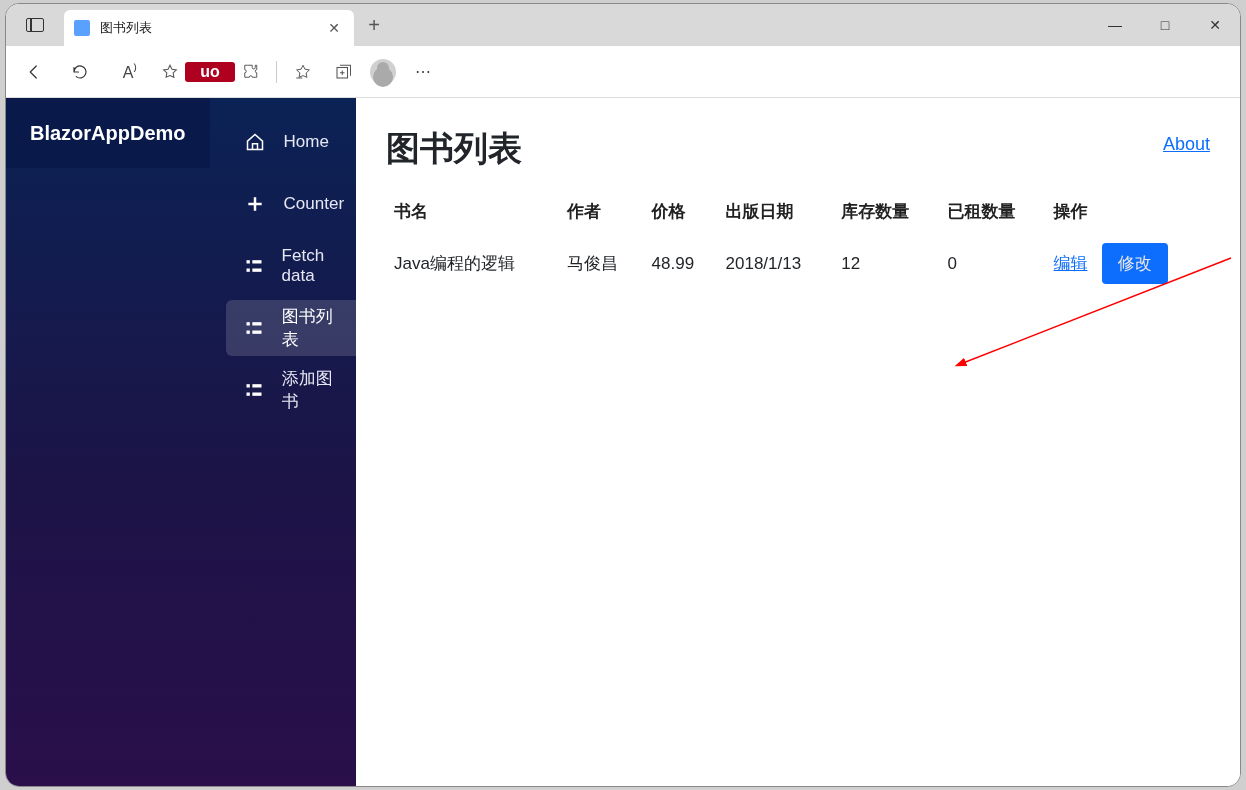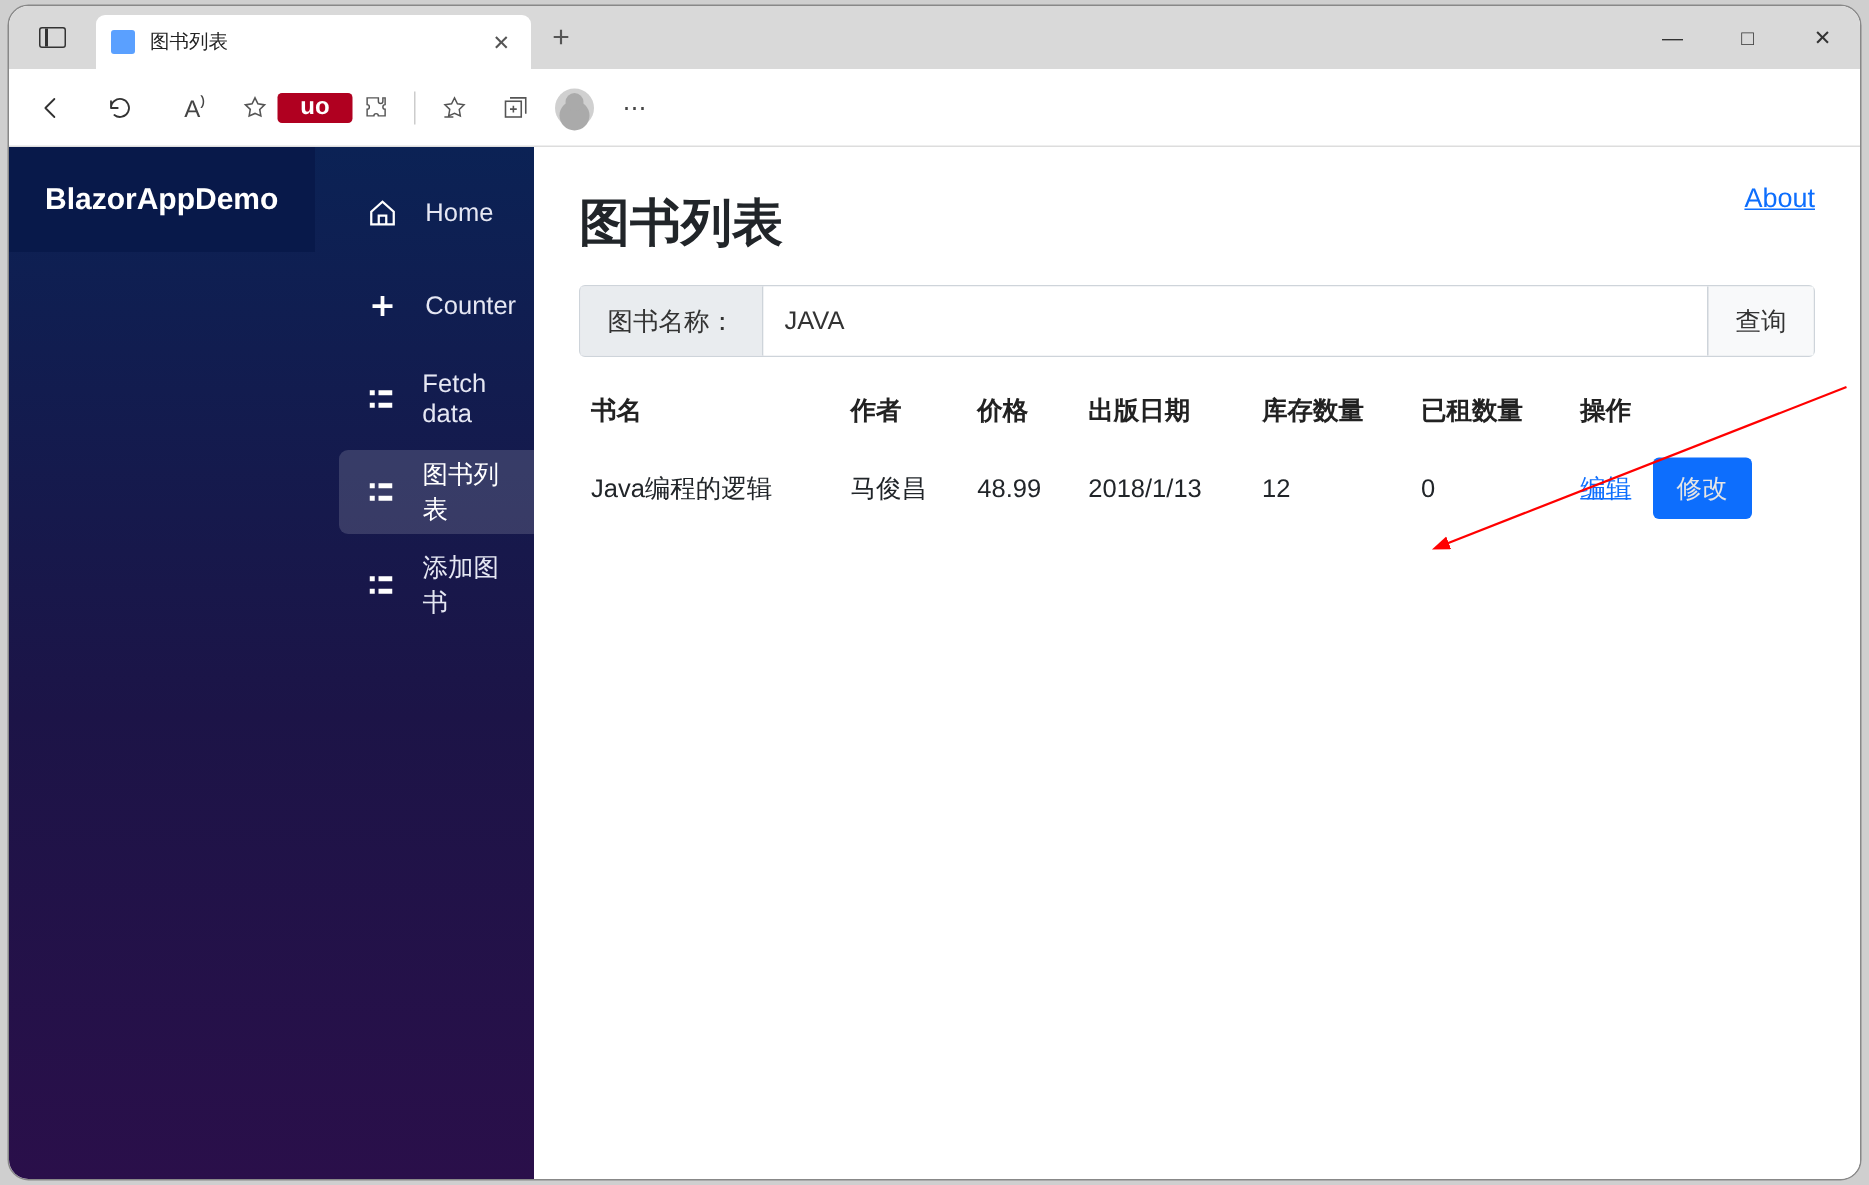--- a/index.html
+++ b/index.html
@@ -70,21 +70,21 @@
 }
 .nav { padding: 16px; display:flex; flex-direction:column; gap:6px; }
 .nav-item {
   display:flex; align-items:center; gap:18px; height:56px; padding:0 18px;
   border-radius:6px; color:#e5e7f3; font-size:17px; cursor:pointer;
 }
 .nav-item.active { background: rgba(255,255,255,0.15); color:#fff; }
 .nav-item .nicon { width:22px; display:flex; justify-content:center; }
 .main { flex:1; padding: 28px 30px; position:relative; }
 .about-link {
-  position:absolute; top: 24px; right: 30px; color:#0d6efd; text-decoration: underline; font-size:18px;
+  position:absolute; top: 36px; right: 30px; color:#0d6efd; text-decoration: underline; font-size:18px;
 }
 .page-title { font-size: 34px; font-weight: 600; margin-bottom: 18px; }
 .searchbar { display:flex; border:1px solid #ced4da; border-radius:4px; height:48px; margin-bottom: 14px; }
 .searchbar .lbl {
   background:#e9ecef; border-right:1px solid #ced4da; display:flex; align-items:center;
   padding:0 18px; font-size:17px; color:#333;
 }
 .searchbar input {
   flex:1; border:none; outline:none; padding:0 14px; font-size:17px; color:#333;
 }
@@ -237,25 +237,20 @@
           <span>添加图书</span>
         </div>
       </div>
     </div>
 
     <div class="main">
       <a class="about-link">About</a>
 
       <h1 class="page-title">图书列表</h1>
 
-      <div class="searchbar">
-        <div class="lbl">图书名称：</div>
-        <input type="text" value="JAVA" style="">
-        <div class="search-btn">查询</div>
-      </div>
 
       <table class="data">
         <thead>
           <tr>
             <th>书名</th>
             <th>作者</th>
             <th>价格</th>
             <th>出版日期</th>
             <th>库存数量</th>
             <th>已租数量</th>

